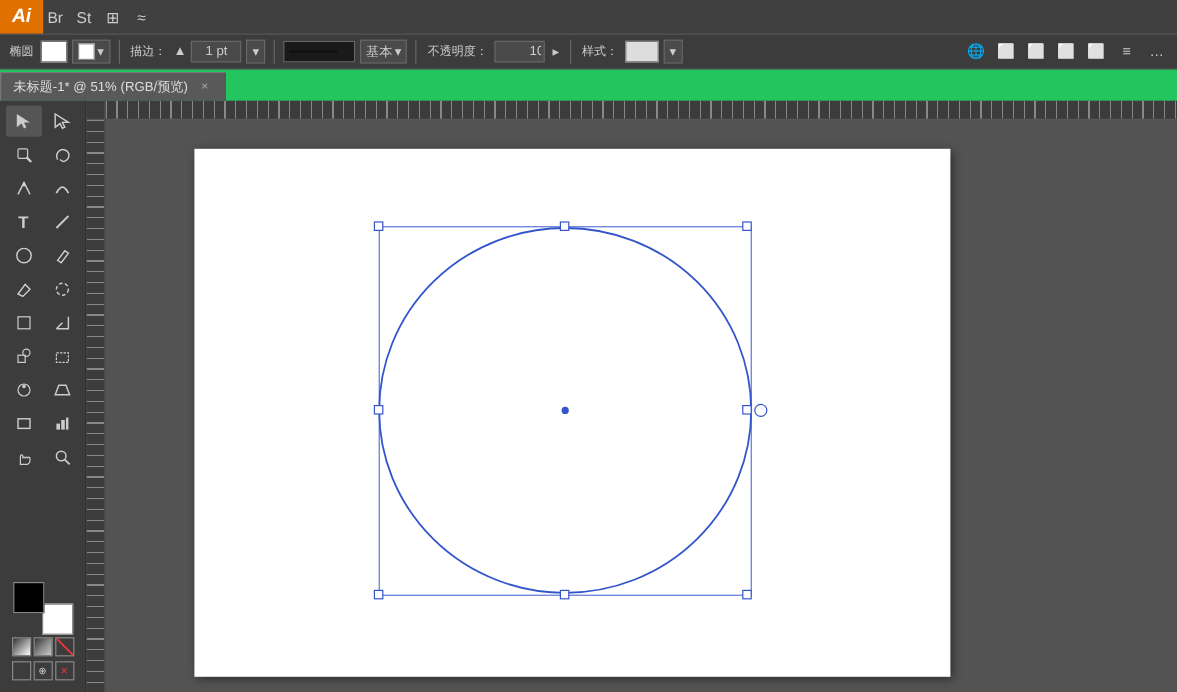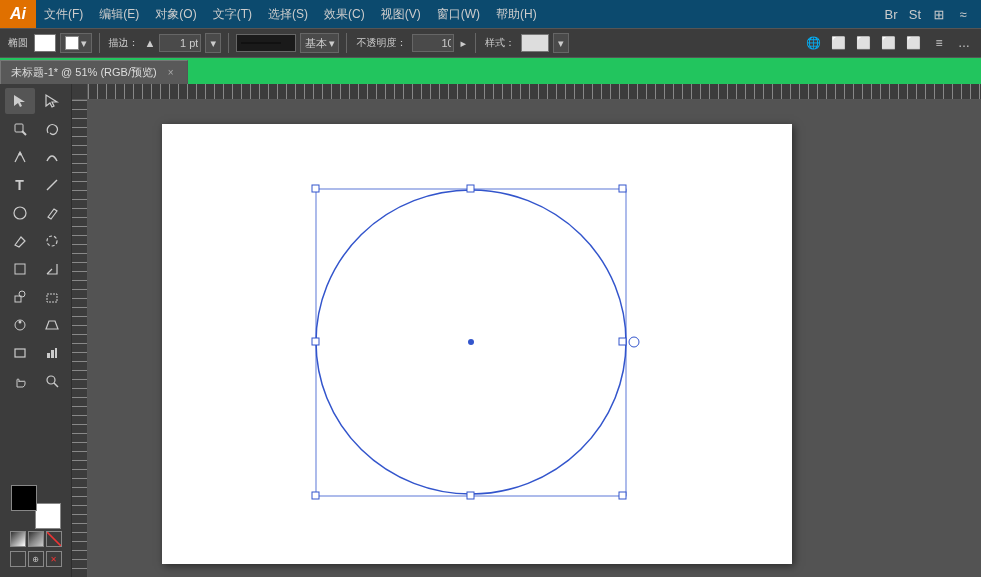--- a/index.html
+++ b/index.html
@@ -2,21 +2,21 @@
 <html><head>
   <meta charset="utf-8">
   <style>
     * { margin: 0; padding: 0; box-sizing: border-box; }
     body { width: 981px; height: 577px; overflow: hidden; font-family: "Microsoft YaHei", Arial, sans-serif; font-size: 12px; background: #535353; }
 
     
     #menubar {
       width: 981px;
       height: 28px;
-      background: #0c4a6e;
+      background: #404040;
       display: flex;
       align-items: center;
       color: #ccc;
       font-size: 12px;
     }
     #ai-logo {
       width: 36px;
       height: 28px;
       background: #e07000;
       display: flex;
@@ -99,21 +99,21 @@
       gap: 2px;
       font-size: 11px;
     }
     .toolbar-input {
       width: 36px;
       height: 18px;
       background: #4a4a4a;
       border: 1px solid #666;
       color: #ccc;
       font-size: 11px;
-      text-align: right;
+      text-align: center;
       padding: 0 2px;
     }
     .toolbar-sep {
       width: 1px;
       height: 20px;
       background: #666;
       margin: 0 3px;
     }
     .toolbar-stroke-preview {
       width: 60px;
@@ -350,31 +350,20 @@
       top: 0; left: 0;
       width: 630px;
       height: 440px;
     }
   </style>
 </head>
 <body>
 
 <div id="menubar">
   <div id="ai-logo">Ai</div>
-  <div class="menu-items">
-    <div class="menu-item">文件(F)</div>
-    <div class="menu-item">编辑(E)</div>
-    <div class="menu-item">对象(O)</div>
-    <div class="menu-item">文字(T)</div>
-    <div class="menu-item">选择(S)</div>
-    <div class="menu-item">效果(C)</div>
-    <div class="menu-item">视图(V)</div>
-    <div class="menu-item">窗口(W)</div>
-    <div class="menu-item">帮助(H)</div>
-  </div>
   <div class="menu-right">
     <div class="menu-right-icon">Br</div>
     <div class="menu-right-icon">St</div>
     <div class="menu-right-icon">⊞</div>
     <div class="menu-right-icon">≈</div>
   </div>
 </div>
 
 <div id="toolbar">
   <span class="toolbar-label">椭圆</span>

